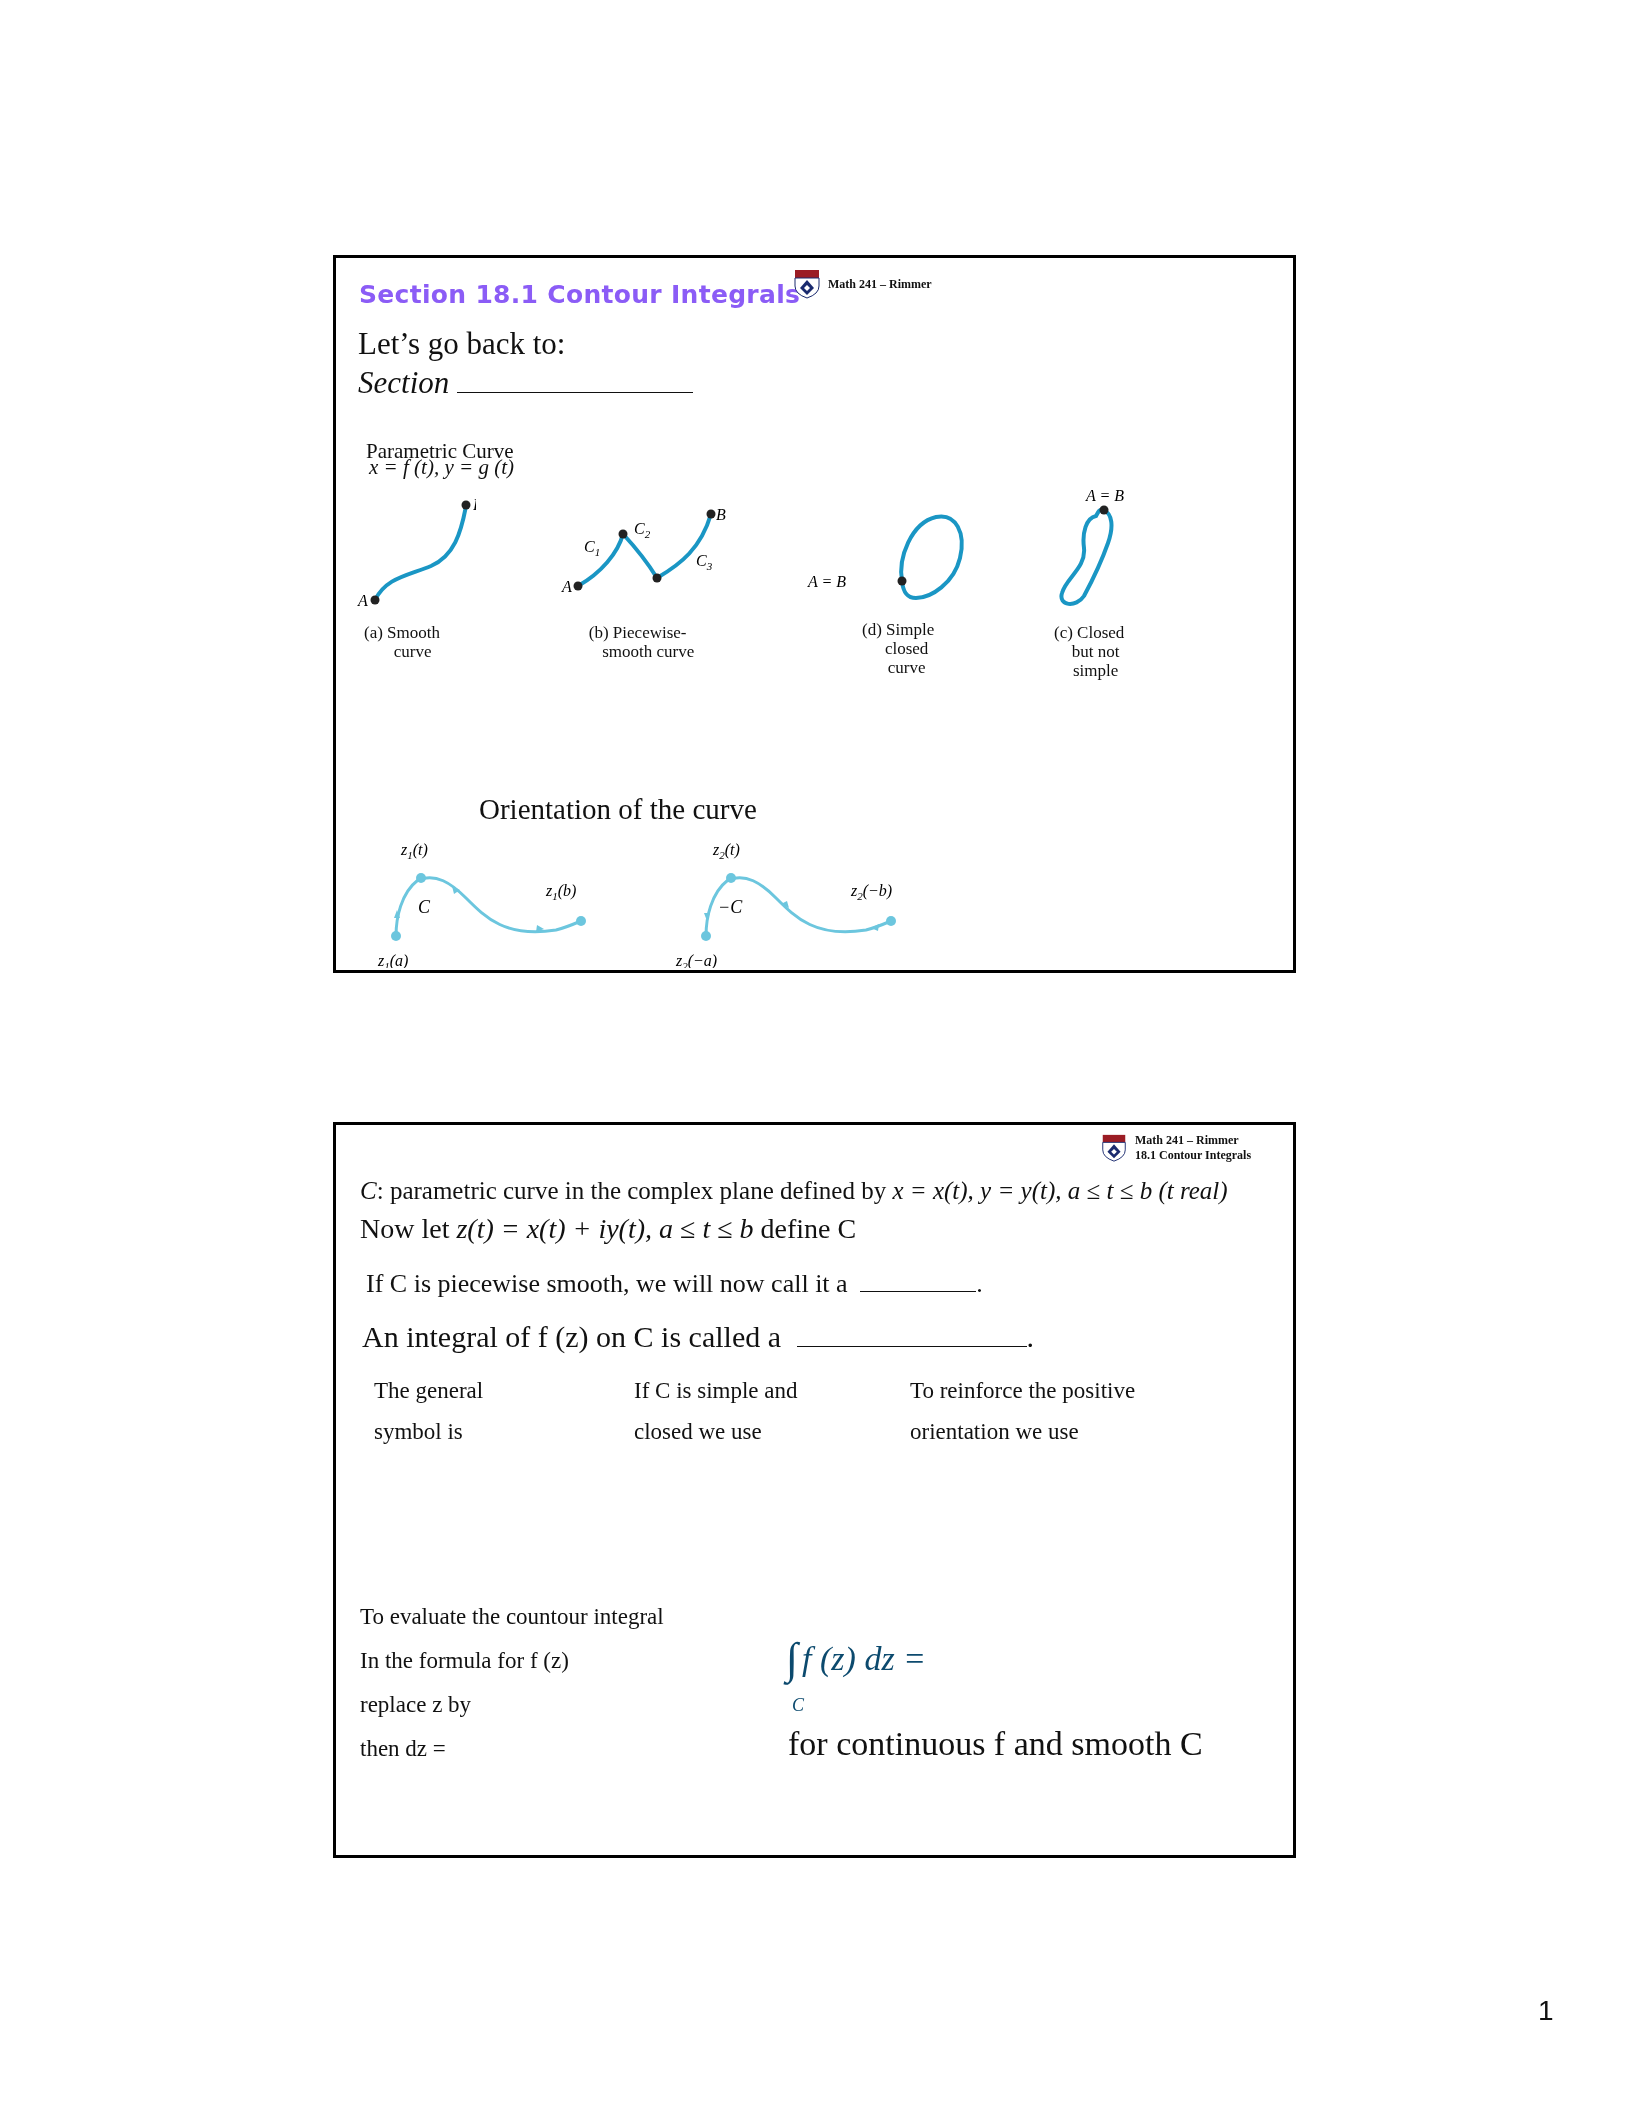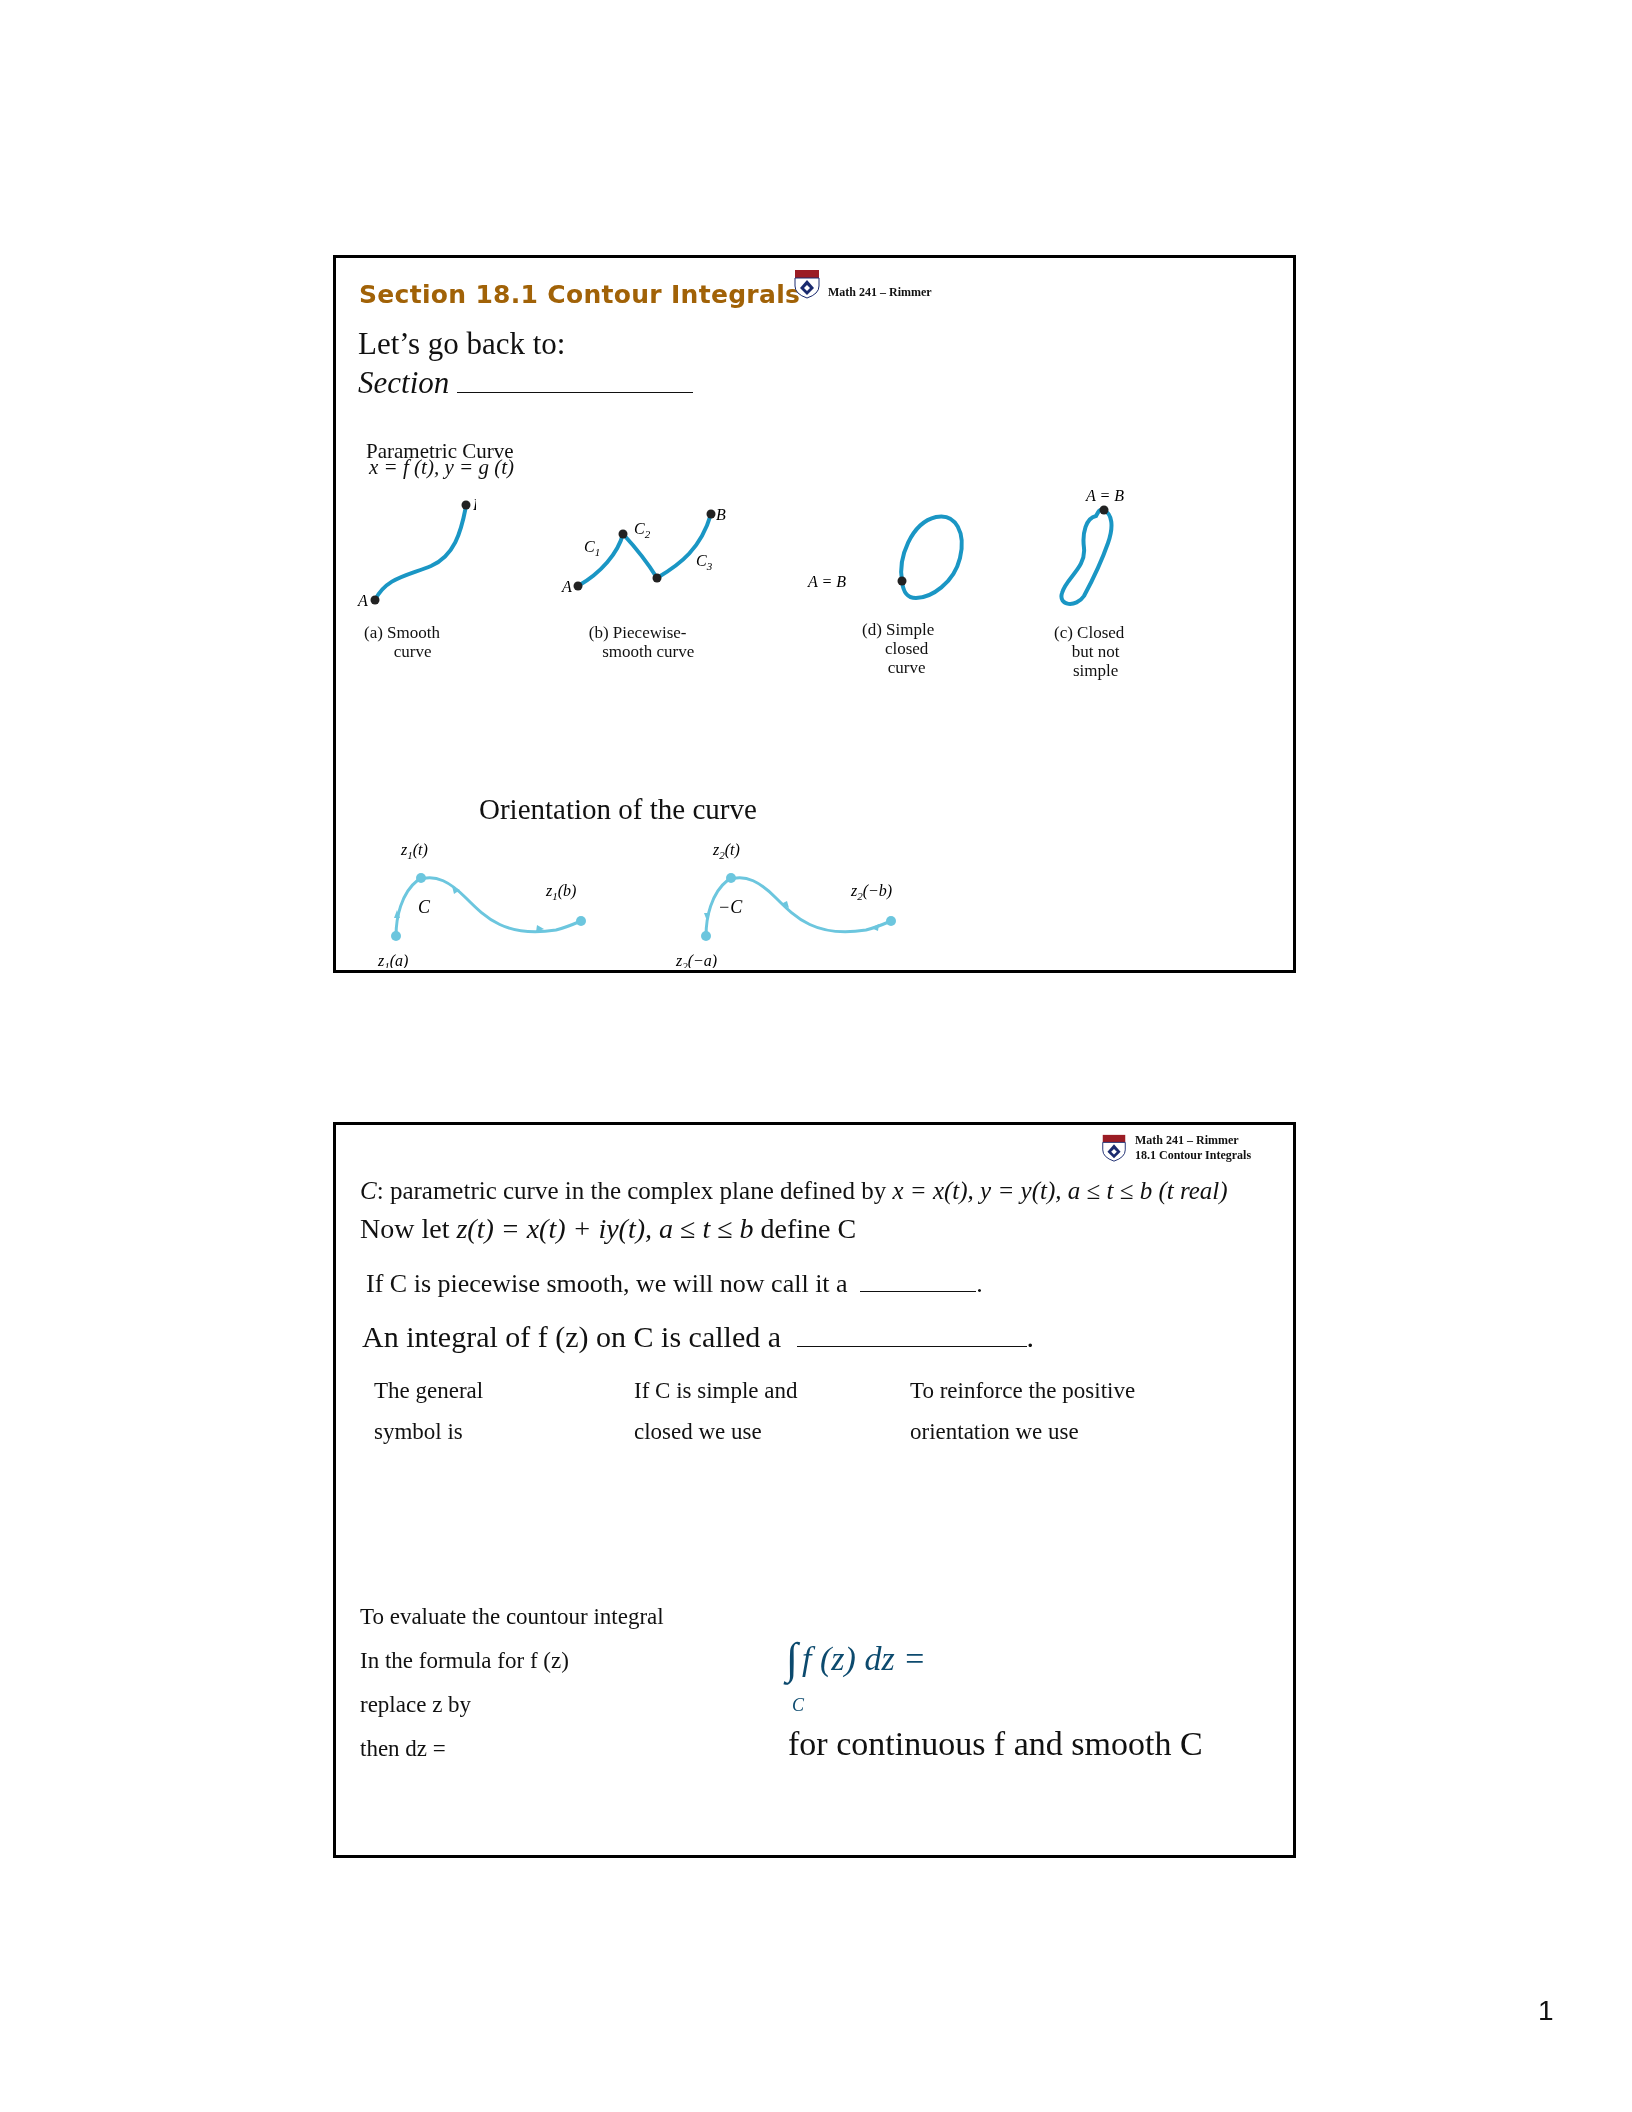--- a/index.html
+++ b/index.html
@@ -2,22 +2,22 @@
 <html><head>
 <meta charset="utf-8">
 <style>
   html, body { margin: 0; padding: 0; background: #ffffff; }
   body { width: 1632px; height: 2112px; position: relative; overflow: hidden;
          font-family: "Liberation Serif", "DejaVu Serif", serif; color: #111; }
   .slide { position: absolute; left: 333px; width: 957px; border: 3px solid #000; background: #fff; box-sizing: content-box; }
   #slide1 { top: 255px; height: 712px; }
   #slide2 { top: 1122px; height: 730px; }
   .abs { position: absolute; white-space: nowrap; }
-  .title { left: 23px; top: 22px; font-family: "DejaVu Sans", sans-serif; font-weight: bold; font-size: 25px; color: #a16207; letter-spacing: 0.3px; }
-  .logo-wrap { display: flex; align-items: flex-end; gap: 6px; }
+  .title { left: 23px; top: 22px; font-family: "DejaVu Sans", sans-serif; font-weight: bold; font-size: 25px; color: #8b5cf6; letter-spacing: 0.3px; }
+  .logo-wrap { display: flex; align-items: center; gap: 6px; }
   .logo-text { font-size: 12px; line-height: 15px; font-weight: bold; font-family: "Liberation Serif", serif; }
   .big { font-size: 31px; }
   .mid { font-size: 21px; }
   .fig-label { font-size: 17px; text-align: center; line-height: 19px; white-space: pre; }
   .it { font-style: italic; }
   .blank { display: inline-block; border-bottom: 1.5px solid #111; vertical-align: baseline; }
   .s2-line { font-size: 25px; }
   .col-text { font-size: 23px; line-height: 41px; white-space: pre; }
   .purple { color: #0c4a6e; }
   .page-num { position: absolute; left: 1538px; top: 1995px; font-family: "Liberation Sans", sans-serif; font-size: 28px; }

